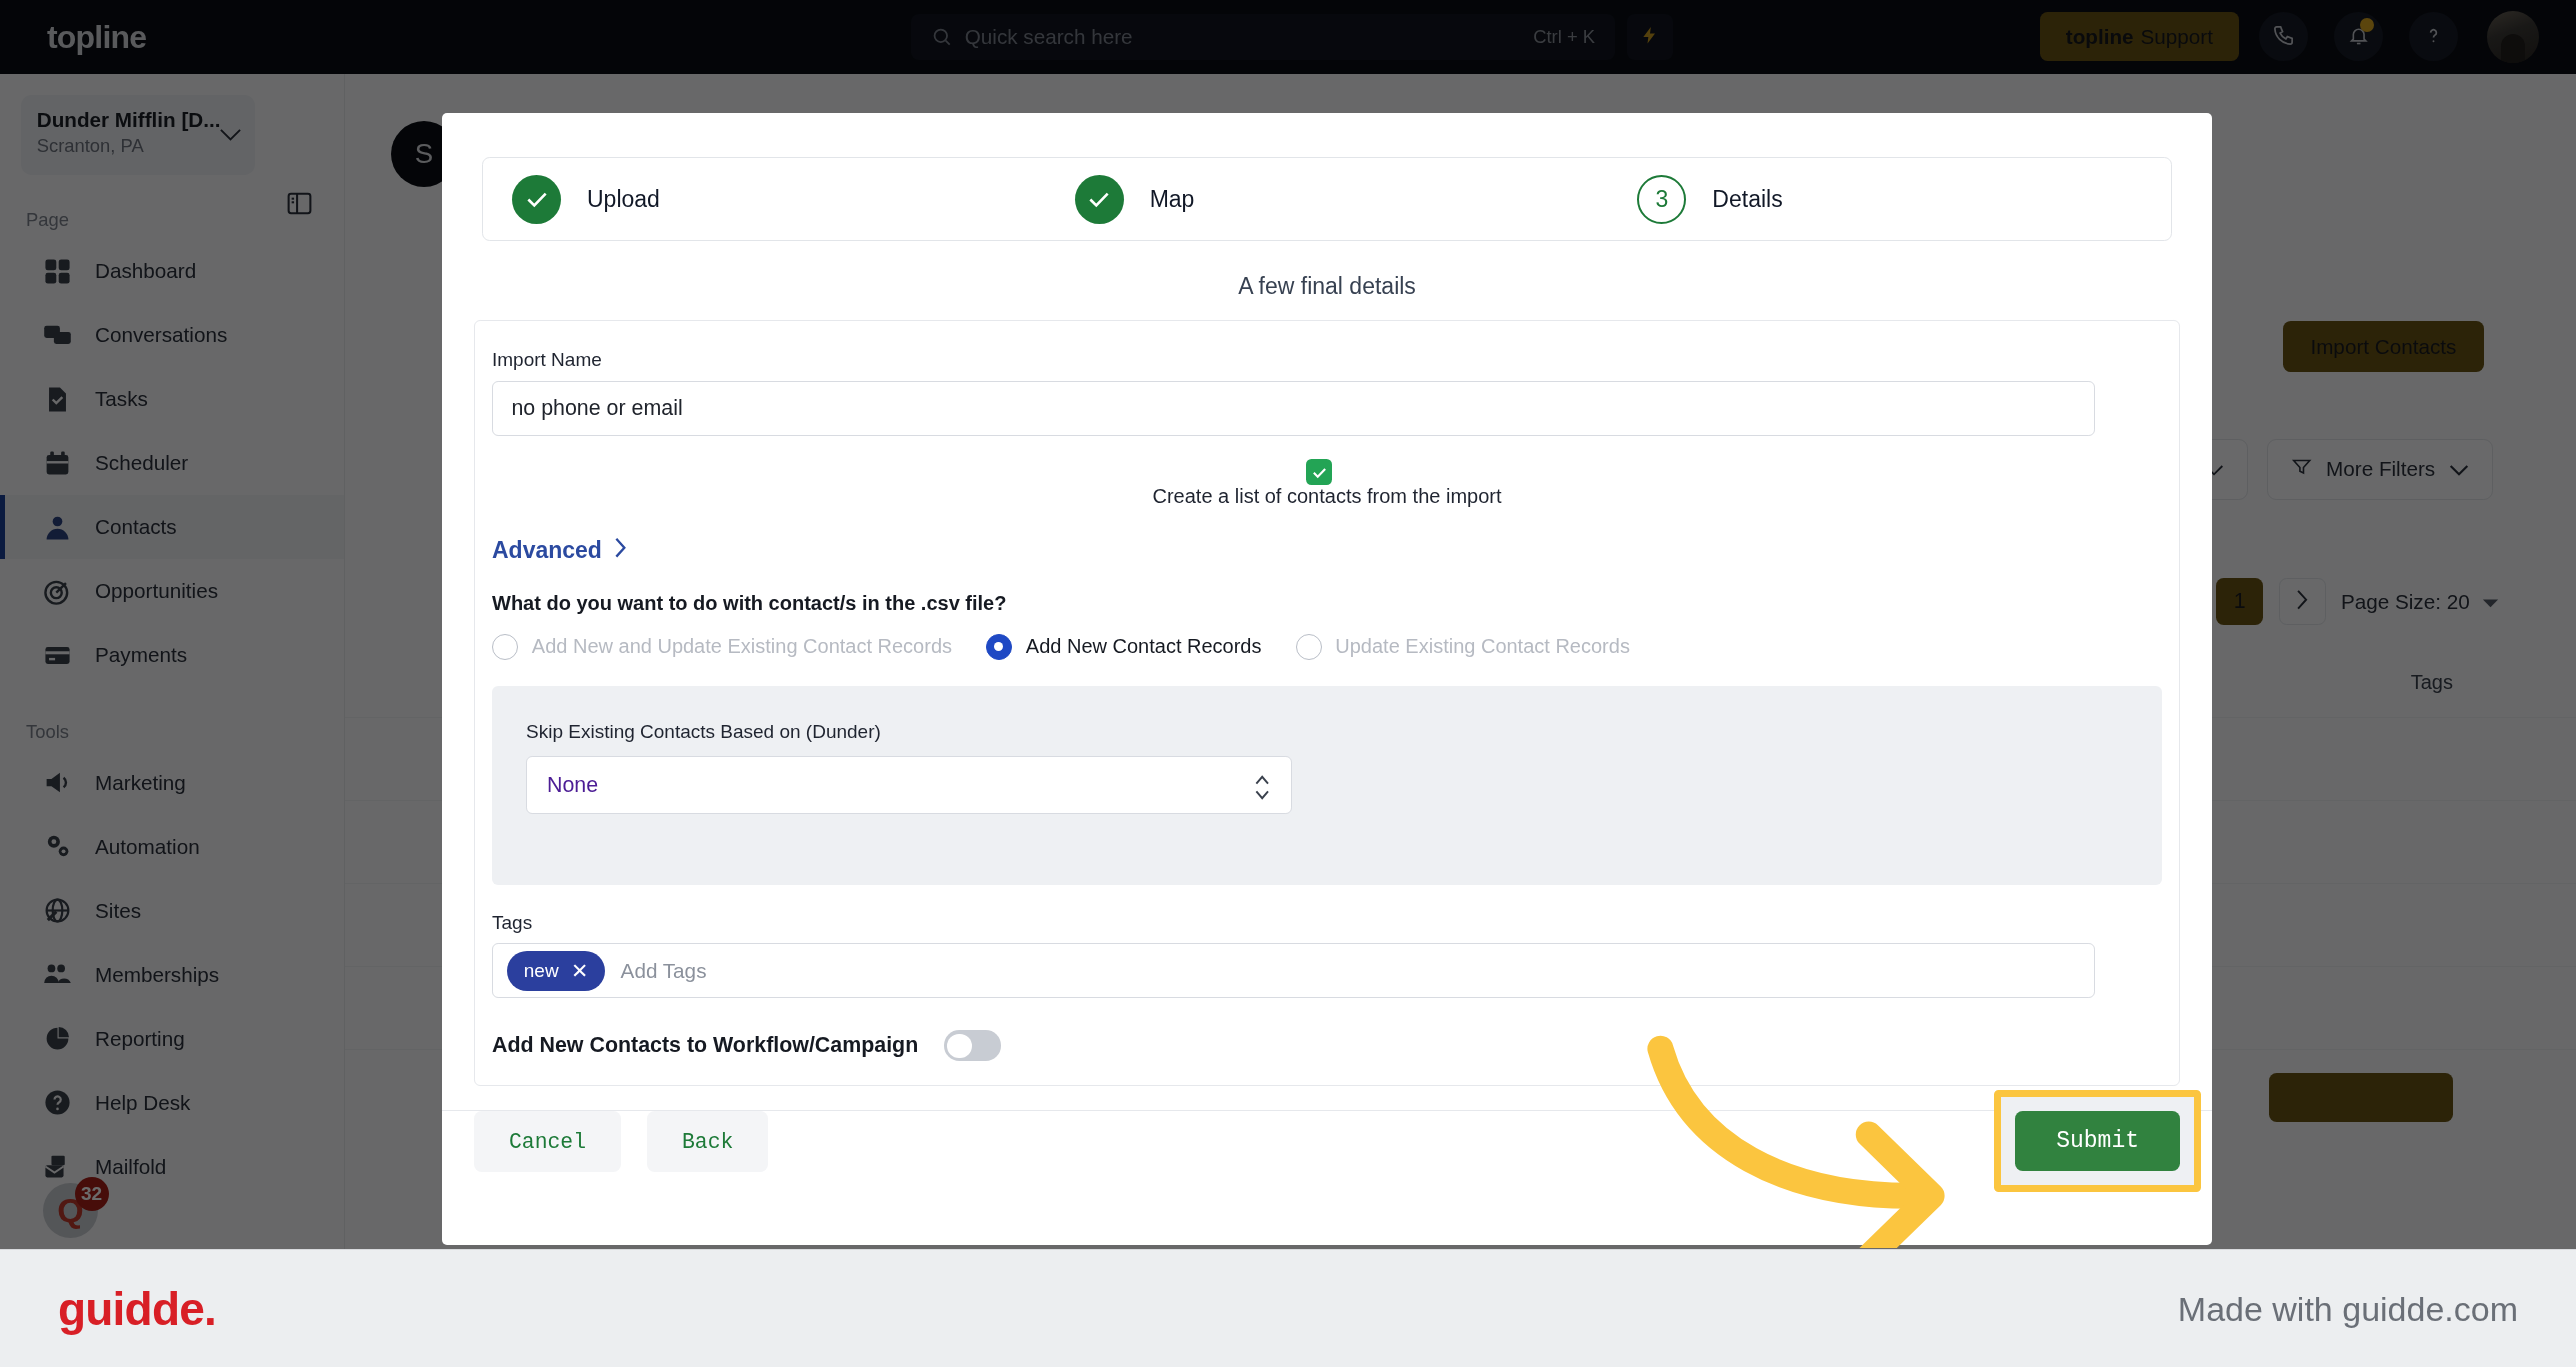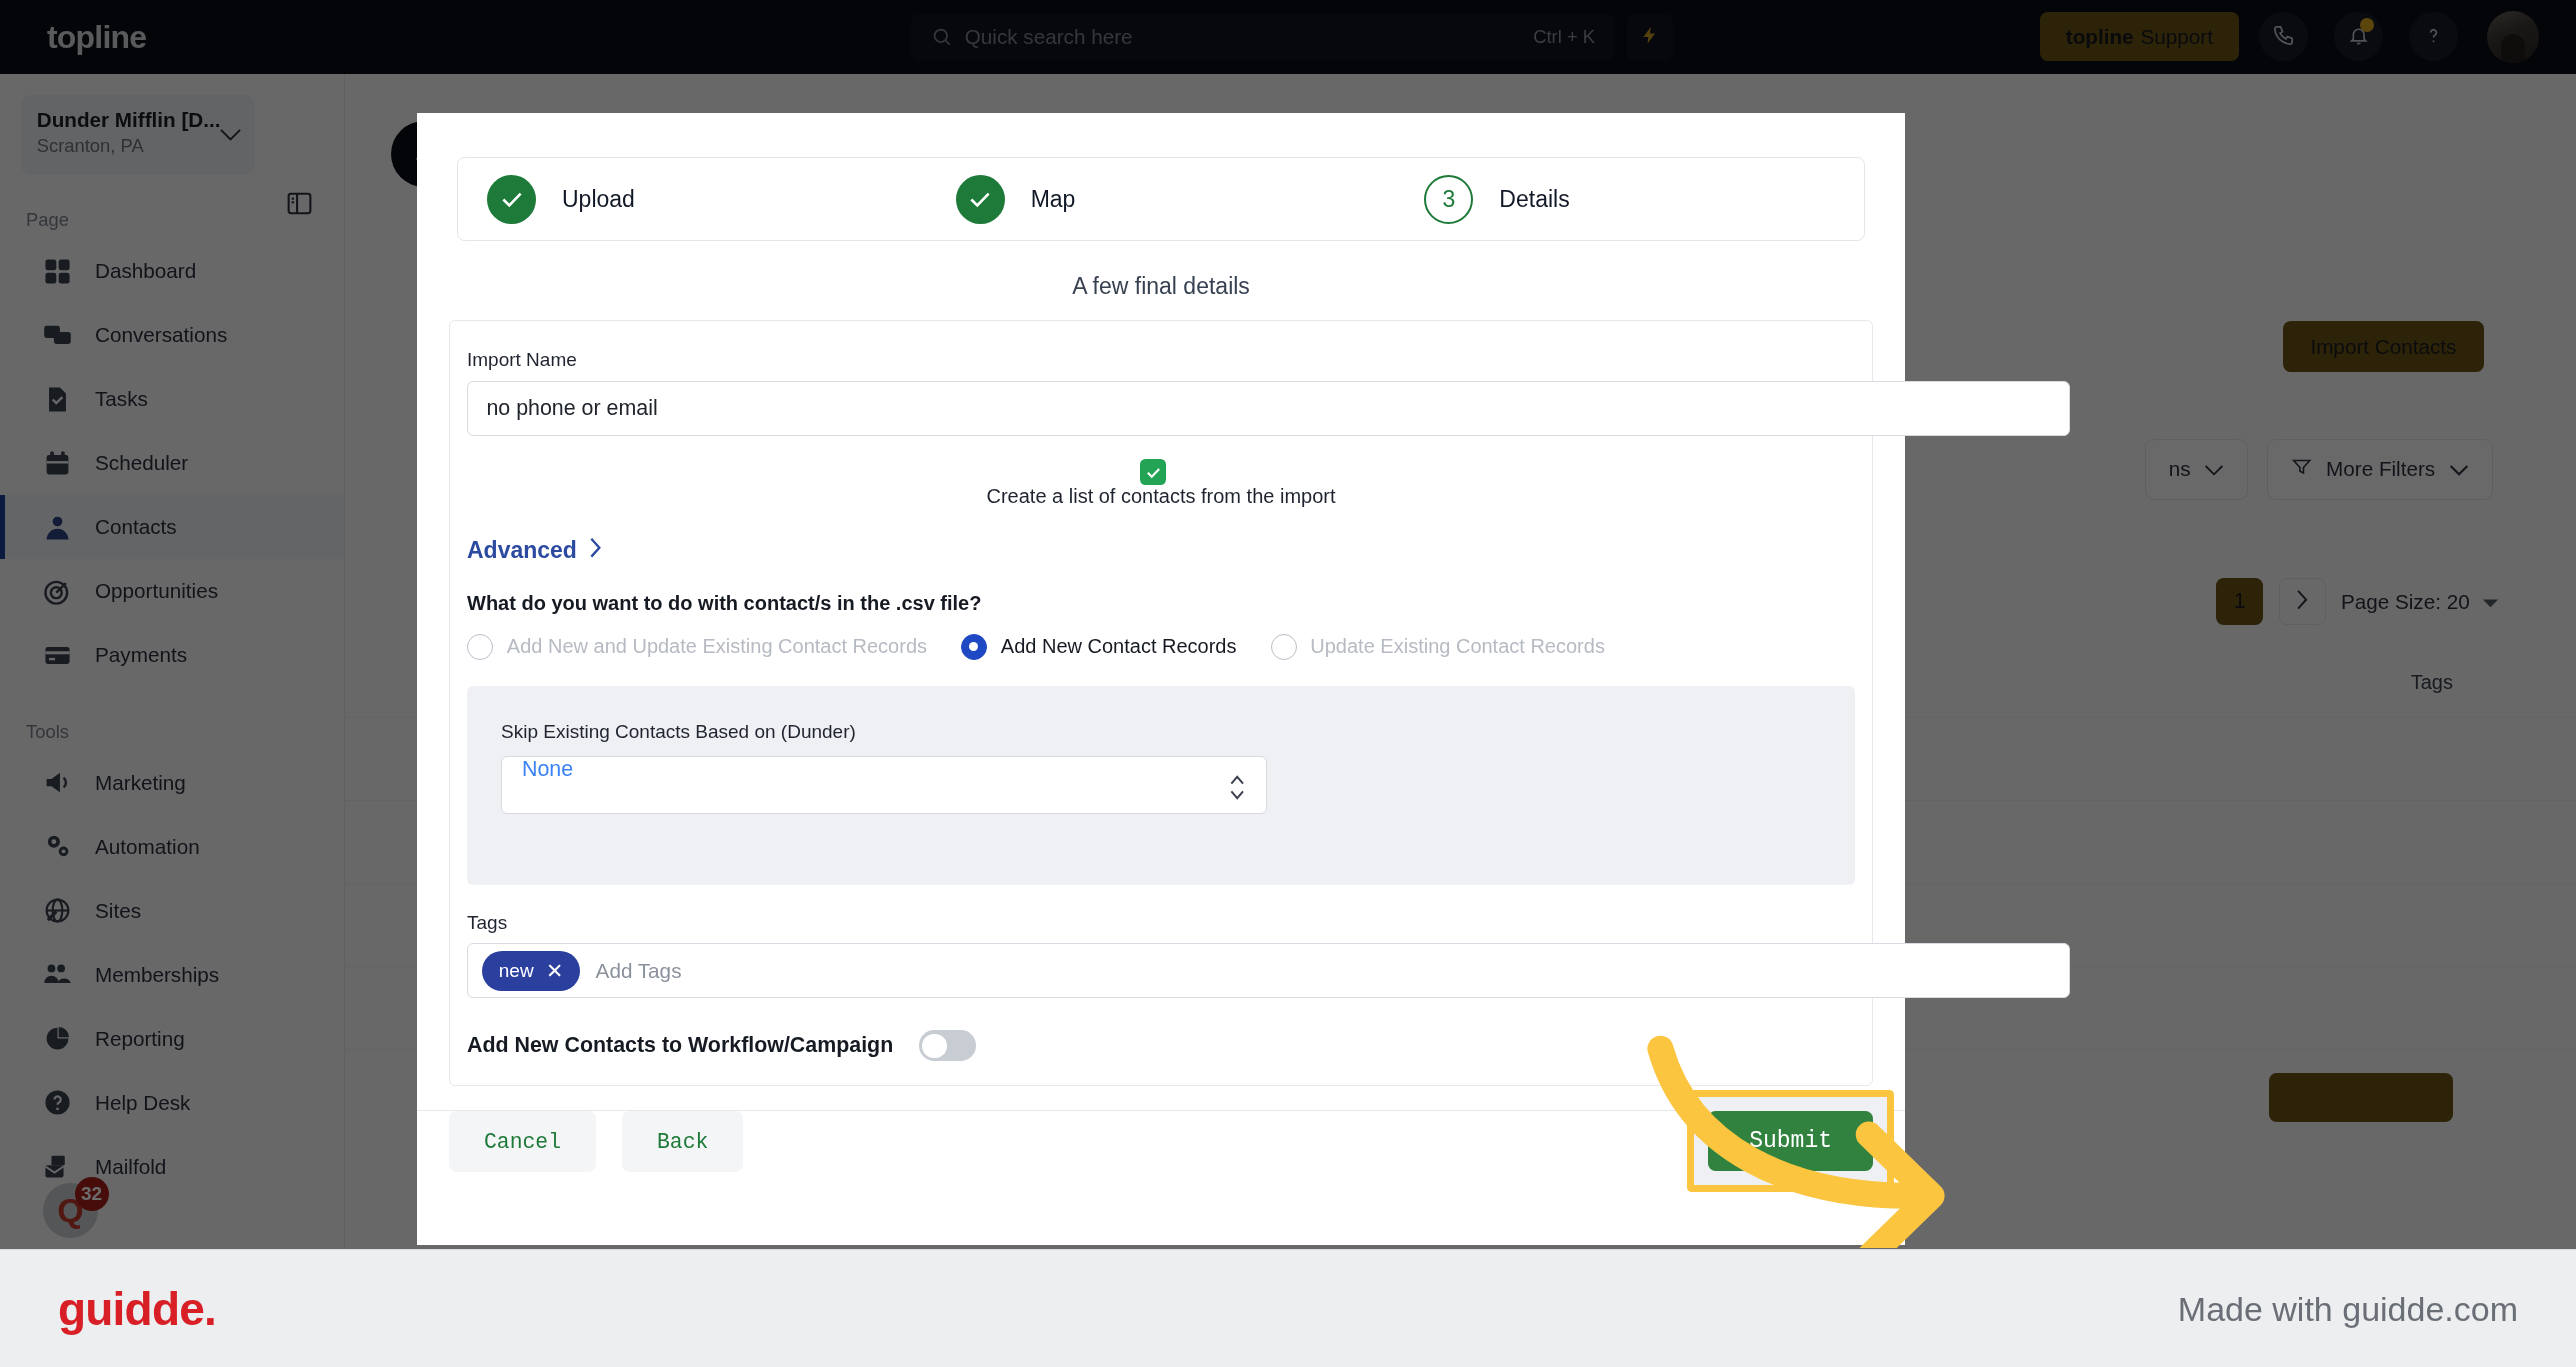--- a/index.html
+++ b/index.html
@@ -143,22 +143,22 @@
   .bottom-chip {
     position: absolute; right: 123px; bottom: 7.7px; width: 184px; height: 49px;
     background: #6a5415; border-radius: 7.7px;
   }
 
   
   .dim { position: absolute; inset: 0 0 119px 0; background: rgba(0,0,0,0.58); }
 
   
   .modal {
-    position: absolute; left: 417px; top: 113px; width: 1488px; height: 1132px;
-    background: #ffffff; border-radius: 0; z-index: 5;
+    position: absolute; left: 442px; top: 113px; width: 1770px; height: 1132px;
+    background: #ffffff; border-radius: 5px; z-index: 5;
   }
   .stepper {
     margin: 44px 40px 0 40px; height: 84px; border: 0.8px solid #e2e5e9;
     border-radius: 7.7px; display: flex; align-items: center; overflow: hidden;
   }
   .step { flex: 1; display: flex; align-items: center; padding-left: 29px; }
   .step-circle {
     width: 49px; height: 49px; border-radius: 50%; flex: 0 0 49px;
     display: flex; align-items: center; justify-content: center; margin-right: 26px;
   }
@@ -202,22 +202,22 @@
   }
   .radio-label { font-size: 20px; color: #b6bac2; white-space: nowrap; }
   .radio-item.selected .radio-label { color: #161a22; }
 
   .sub-panel {
     margin-top: 26px; background: #eef0f3; border-radius: 6.1px;
     padding: 35px 34px; height: 199px;
   }
   .select-box {
     width: 766px; height: 58px; margin-top: 13.8px; border: 0.8px solid #d8dbe1;
-    border-radius: 6.1px; background: #fff; display: flex; 
-    padding: 0 20px; font-size: 21.4px; color: #3b82f6; position: relative;
+    border-radius: 6.1px; background: #fff; display: flex; align-items: center;
+    padding: 0 20px; font-size: 21.4px; color: #4c1d95; position: relative;
   }
   .spin { position: absolute; right: 20px; top: 12.3px; }
 
   .tags-label { margin-top: 27.6px; font-size: 19px; color: #1f2430; }
   .tags-input {
     margin-top: 9.2px; width: 1603px; height: 55px; border: 0.8px solid #d8dbe1;
     border-radius: 6.1px; display: flex; align-items: center; padding: 0 13.8px; gap: 15.3px;
     background: #fff;
   }
   .tag-chip {

